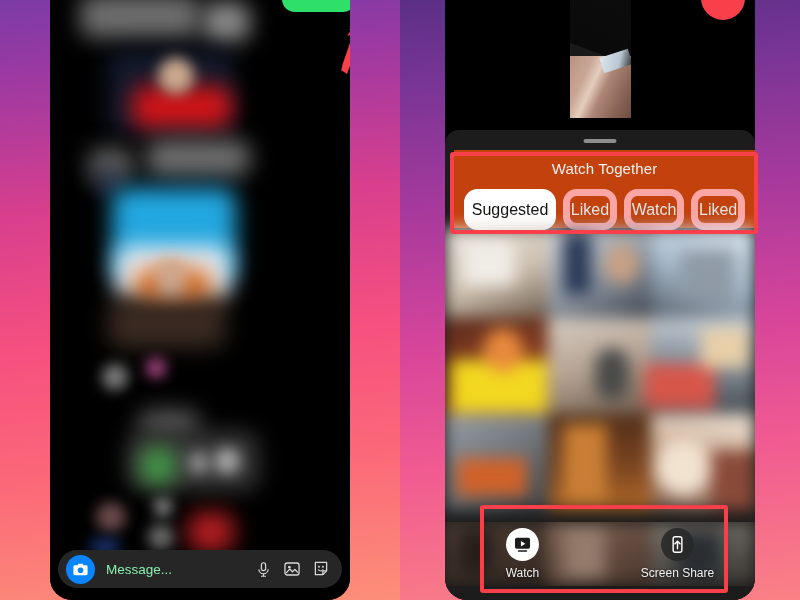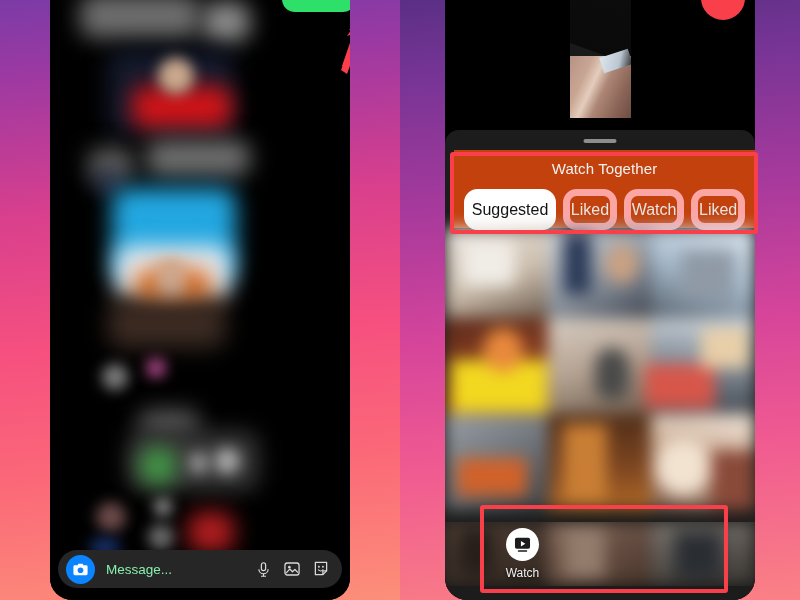--- a/index.html
+++ b/index.html
@@ -434,20 +434,30 @@
               <div class="act-circle light">
                 <svg width="19" height="19" viewBox="0 0 24 24">
                   <rect x="2.5" y="3.5" width="19" height="14" rx="2.2" fill="#1c1c1c"></rect>
                   <path d="M10 7.6l5.6 3.4L10 14.4z" fill="#ffffff"></path>
                   <rect x="6" y="19.2" width="12" height="1.9" rx="0.9" fill="#1c1c1c"></rect>
                 </svg>
               </div>
               <div class="act-label">Watch</div>
             </div>
 
+            <div class="action">
+              <div class="act-circle dark">
+                <svg width="19" height="19" viewBox="0 0 24 24">
+                  <rect x="6.5" y="2.2" width="11" height="19.6" rx="2.6" fill="none" stroke="#ffffff" stroke-width="1.8"></rect>
+                  <line x1="12" y1="17.4" x2="12" y2="8" stroke="#ffffff" stroke-width="1.8" stroke-linecap="round"></line>
+                  <path d="M8.8 11.2L12 7.9l3.2 3.3" fill="none" stroke="#ffffff" stroke-width="1.8" stroke-linecap="round" stroke-linejoin="round"></path>
+                </svg>
+              </div>
+              <div class="act-label">Screen Share</div>
+            </div>
           </div>
 
           <div class="bottom-strip"></div>
         </div>
       </div>
 
     </div>
   </div>
 
   <div class="hl hl-sheet"></div>

